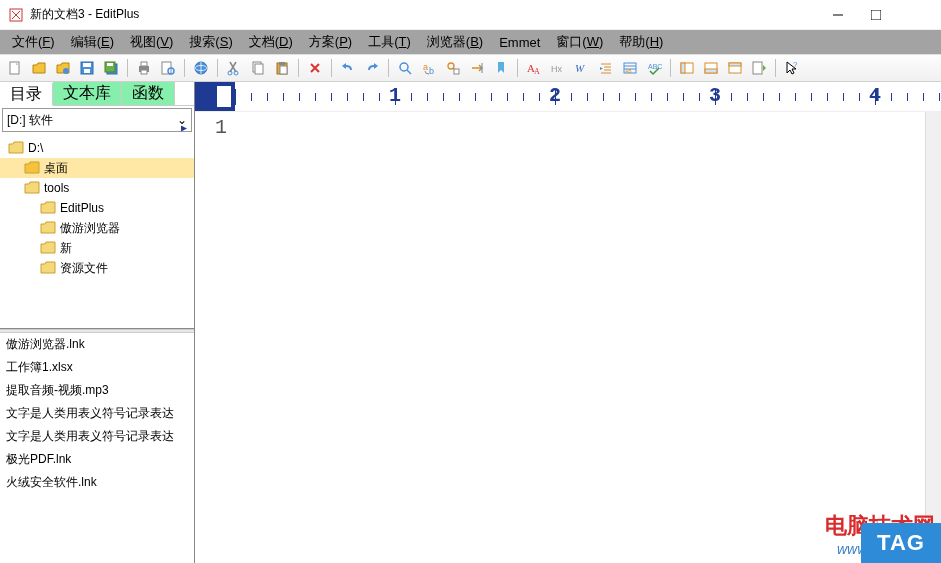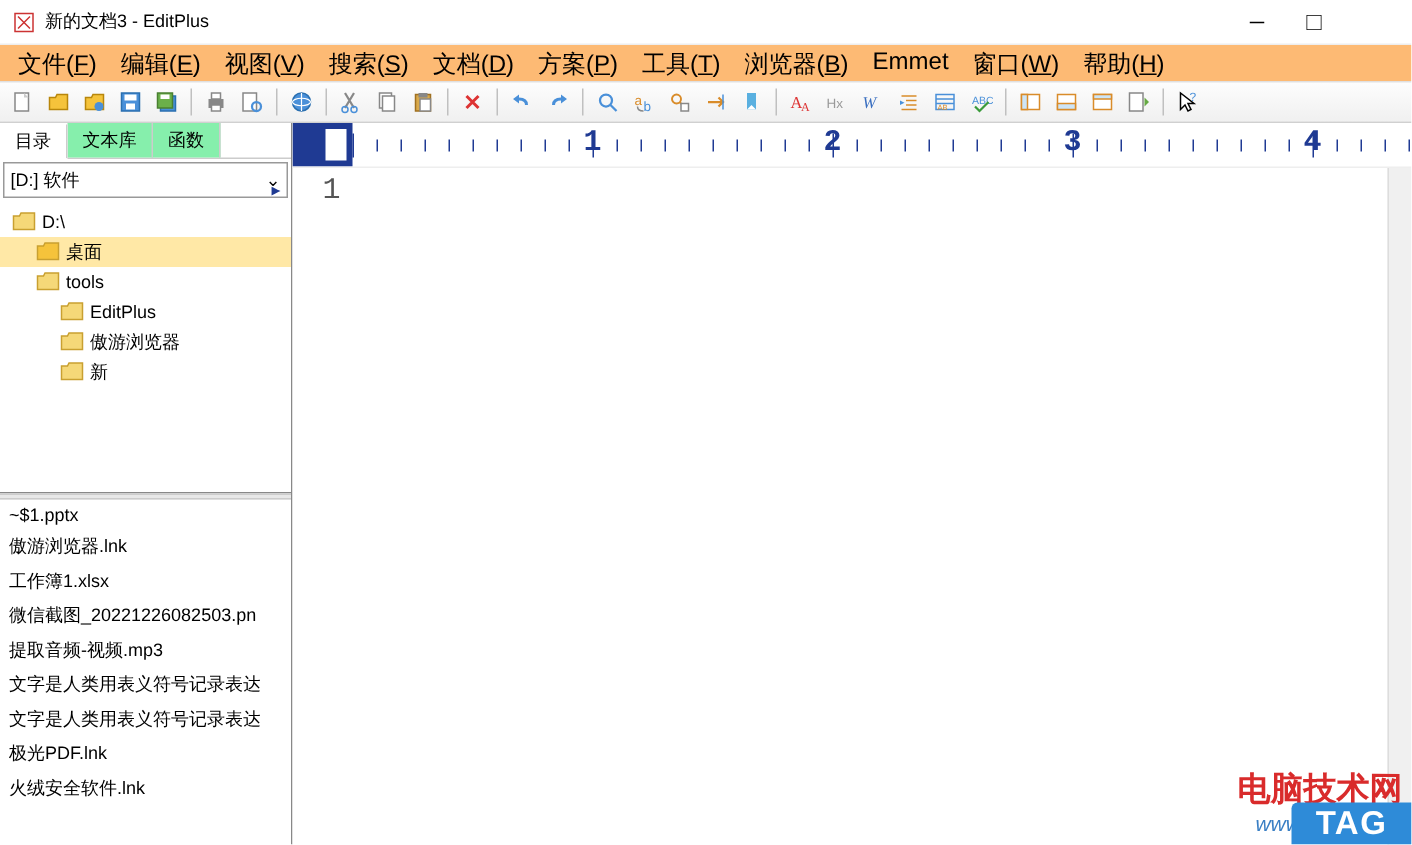--- a/index.html
+++ b/index.html
@@ -1,29 +1,29 @@
 <!DOCTYPE html>
 <html><head>
 <meta charset="utf-8">
 <style>
 * { margin: 0; padding: 0; box-sizing: border-box; }
 body { font-family: "Microsoft YaHei", "SimSun", sans-serif; font-size: 12px; background: #fff; color: #000; overflow: hidden; width: 941px; height: 563px; position: relative; }
 .titlebar { height: 30px; background: #fff; display: flex; align-items: center; padding: 0 8px; border-bottom: 1px solid #eee; }
 .titlebar .app-icon { width: 16px; height: 16px; margin-right: 6px; }
 .titlebar .title { flex: 1; font-size: 12px; }
 .titlebar .winbtn { width: 38px; height: 28px; display: flex; align-items: center; justify-content: center; cursor: pointer; }
-.menubar { height: 24px; background: #fdba74; display: flex; align-items: flex-start; padding: 0 4px; font-size: 16px; }
+.menubar { height: 24px; background: #a3a3a3; display: flex; align-items: center; padding: 0 4px; font-size: 13px; }
 .menubar .mitem { padding: 3px 8px; cursor: pointer; }
 .mitem u { text-decoration: underline; }
 .toolbar { height: 28px; background: linear-gradient(#fdfdfd,#f0f0f0); border-top: 1px solid #e0e0e0; border-bottom: 1px solid #d0d0d0; display: flex; align-items: center; padding: 0 4px; gap: 2px; }
 .tbtn { width: 22px; height: 22px; display: flex; align-items: center; justify-content: center; cursor: pointer; border-radius: 2px; }
 .tsep { width: 1px; height: 18px; background: #c0c0c0; margin: 0 3px; }
 .workspace { display: flex; height: calc(563px - 30px - 24px - 28px); }
 .sidebar { width: 195px; display: flex; flex-direction: column; border-right: 1px solid #888; }
-.side-tabs { height: 24px; display: flex; border-bottom: 1px solid #ccc; font-size: 12px; }
+.side-tabs { height: 24px; display: flex; border-bottom: 1px solid #ccc; font-size: 16px; }
 .side-tab { padding: 4px 10px; border-right: 1px solid #ccc; cursor: pointer; display: flex; align-items: center; }
 .side-tab.active { background: #fff; border-bottom: 1px solid #fff; position: relative; top: 1px; }
 .side-tab:not(.active) { background: #86efac; }
 .drive-select { height: 24px; border: 1px solid #999; margin: 2px; padding: 2px 4px; display: flex; align-items: center; justify-content: space-between; cursor: pointer; font-size: 12px; }
 .tree-panel { flex: 1; overflow: auto; border-bottom: 1px solid #888; padding: 4px 0; }
 .tree-item { display: flex; align-items: center; padding: 2px 2px 2px 8px; font-size: 12px; cursor: pointer; height: 20px; }
 .tree-item.sel { background: #ffe8a6; }
 .folder-icon { width: 16px; height: 14px; margin-right: 4px; }
 .file-panel { height: 230px; overflow: auto; }
 .file-item { padding: 3px 6px; font-size: 12px; cursor: pointer; white-space: nowrap; overflow: hidden; text-overflow: ellipsis; }
@@ -37,21 +37,21 @@
 .ruler-tick.major { height: 16px; }
 .ruler-label { position: absolute; top: 2px; transform: translateX(-50%); }
 .editor-body { flex: 1; display: flex; background: #fff; font-family: "Courier New", monospace; font-size: 20px; color: #888; }
 .gutter { width: 40px; text-align: right; padding: 4px 8px 0 0; color: #999; }
 .gutter .caret-mark { color: #555; position: relative; }
 .gutter .caret-mark::before { content: "▶"; color: #1f3a93; font-size: 10px; position: absolute; left: -14px; top: 6px; }
 .code { flex: 1; padding: 4px 4px 0 4px; }
 .watermark { position: absolute; right: 6px; bottom: 6px; text-align: right; pointer-events: none; }
 .wm-line1 { color: #d92b2b; font-size: 22px; font-weight: bold; font-family: "Microsoft YaHei"; }
 .wm-line2 { color: #3a7fc4; font-size: 14px; font-style: italic; font-family: Arial; }
-.tag-badge { position: absolute; right: 0; bottom: 0; width: 80px; height: 28px; background: #2e8bd8; color: #fff; font-size: 22px; font-weight: bold; font-family: Arial; display: flex; align-items: center; justify-content: center; border-radius: 4px 0 0 0; letter-spacing: 1px; }
+.tag-badge { position: absolute; right: 0; bottom: 0; width: 80px; height: 40px; background: #2e8bd8; color: #fff; font-size: 22px; font-weight: bold; font-family: Arial; display: flex; align-items: center; justify-content: center; border-radius: 4px 0 0 0; letter-spacing: 1px; }
 .scrollbar-v { position: absolute; right:0; top:30px; bottom:0; width:16px; background:#f0f0f0; border-left:1px solid #ddd; }
 svg { display: block; }
 </style>
 </head>
 <body>
 
 <div class="titlebar">
   <span class="app-icon">
     <svg width="16" height="16">
         <rect x="2" y="2" width="12" height="12" fill="#fff" stroke="#c33" stroke-width="1"></rect>
@@ -339,27 +339,33 @@
           <span>傲游浏览器</span>
         </div>
         <div class="tree-item" style="padding-left: 40px;">
           <span class="folder-icon">
             <svg width="16" height="14">
               <path d="M1 3 L5 3 L6 1 L15 1 L15 12 L1 12 Z" fill="#f5d878" stroke="#c9a030"></path>
             </svg>
           </span>
           <span>新</span>
         </div>
+        <div class="tree-item" style="padding-left: 40px;">
+          <span class="folder-icon">
+            <svg width="16" height="14">
+              <path d="M1 3 L5 3 L6 1 L15 1 L15 12 L1 12 Z" fill="#f5d878" stroke="#c9a030"></path>
+            </svg>
+          </span>
+          <span>资源文件</span>
+        </div>
       </div>
     <div class="splitter-h"></div>
     <div class="file-panel" id="file-panel">
-        <div class="file-item">~$1.pptx</div>
         <div class="file-item">傲游浏览器.lnk</div>
         <div class="file-item">工作簿1.xlsx</div>
-        <div class="file-item">微信截图_20221226082503.pn</div>
         <div class="file-item">提取音频-视频.mp3</div>
         <div class="file-item">文字是人类用表义符号记录表达</div>
         <div class="file-item">文字是人类用表义符号记录表达</div>
         <div class="file-item">极光PDF.lnk</div>
         <div class="file-item">火绒安全软件.lnk</div>
       </div>
   </div>
 
   <div class="editor-area">
     <div class="ruler">

